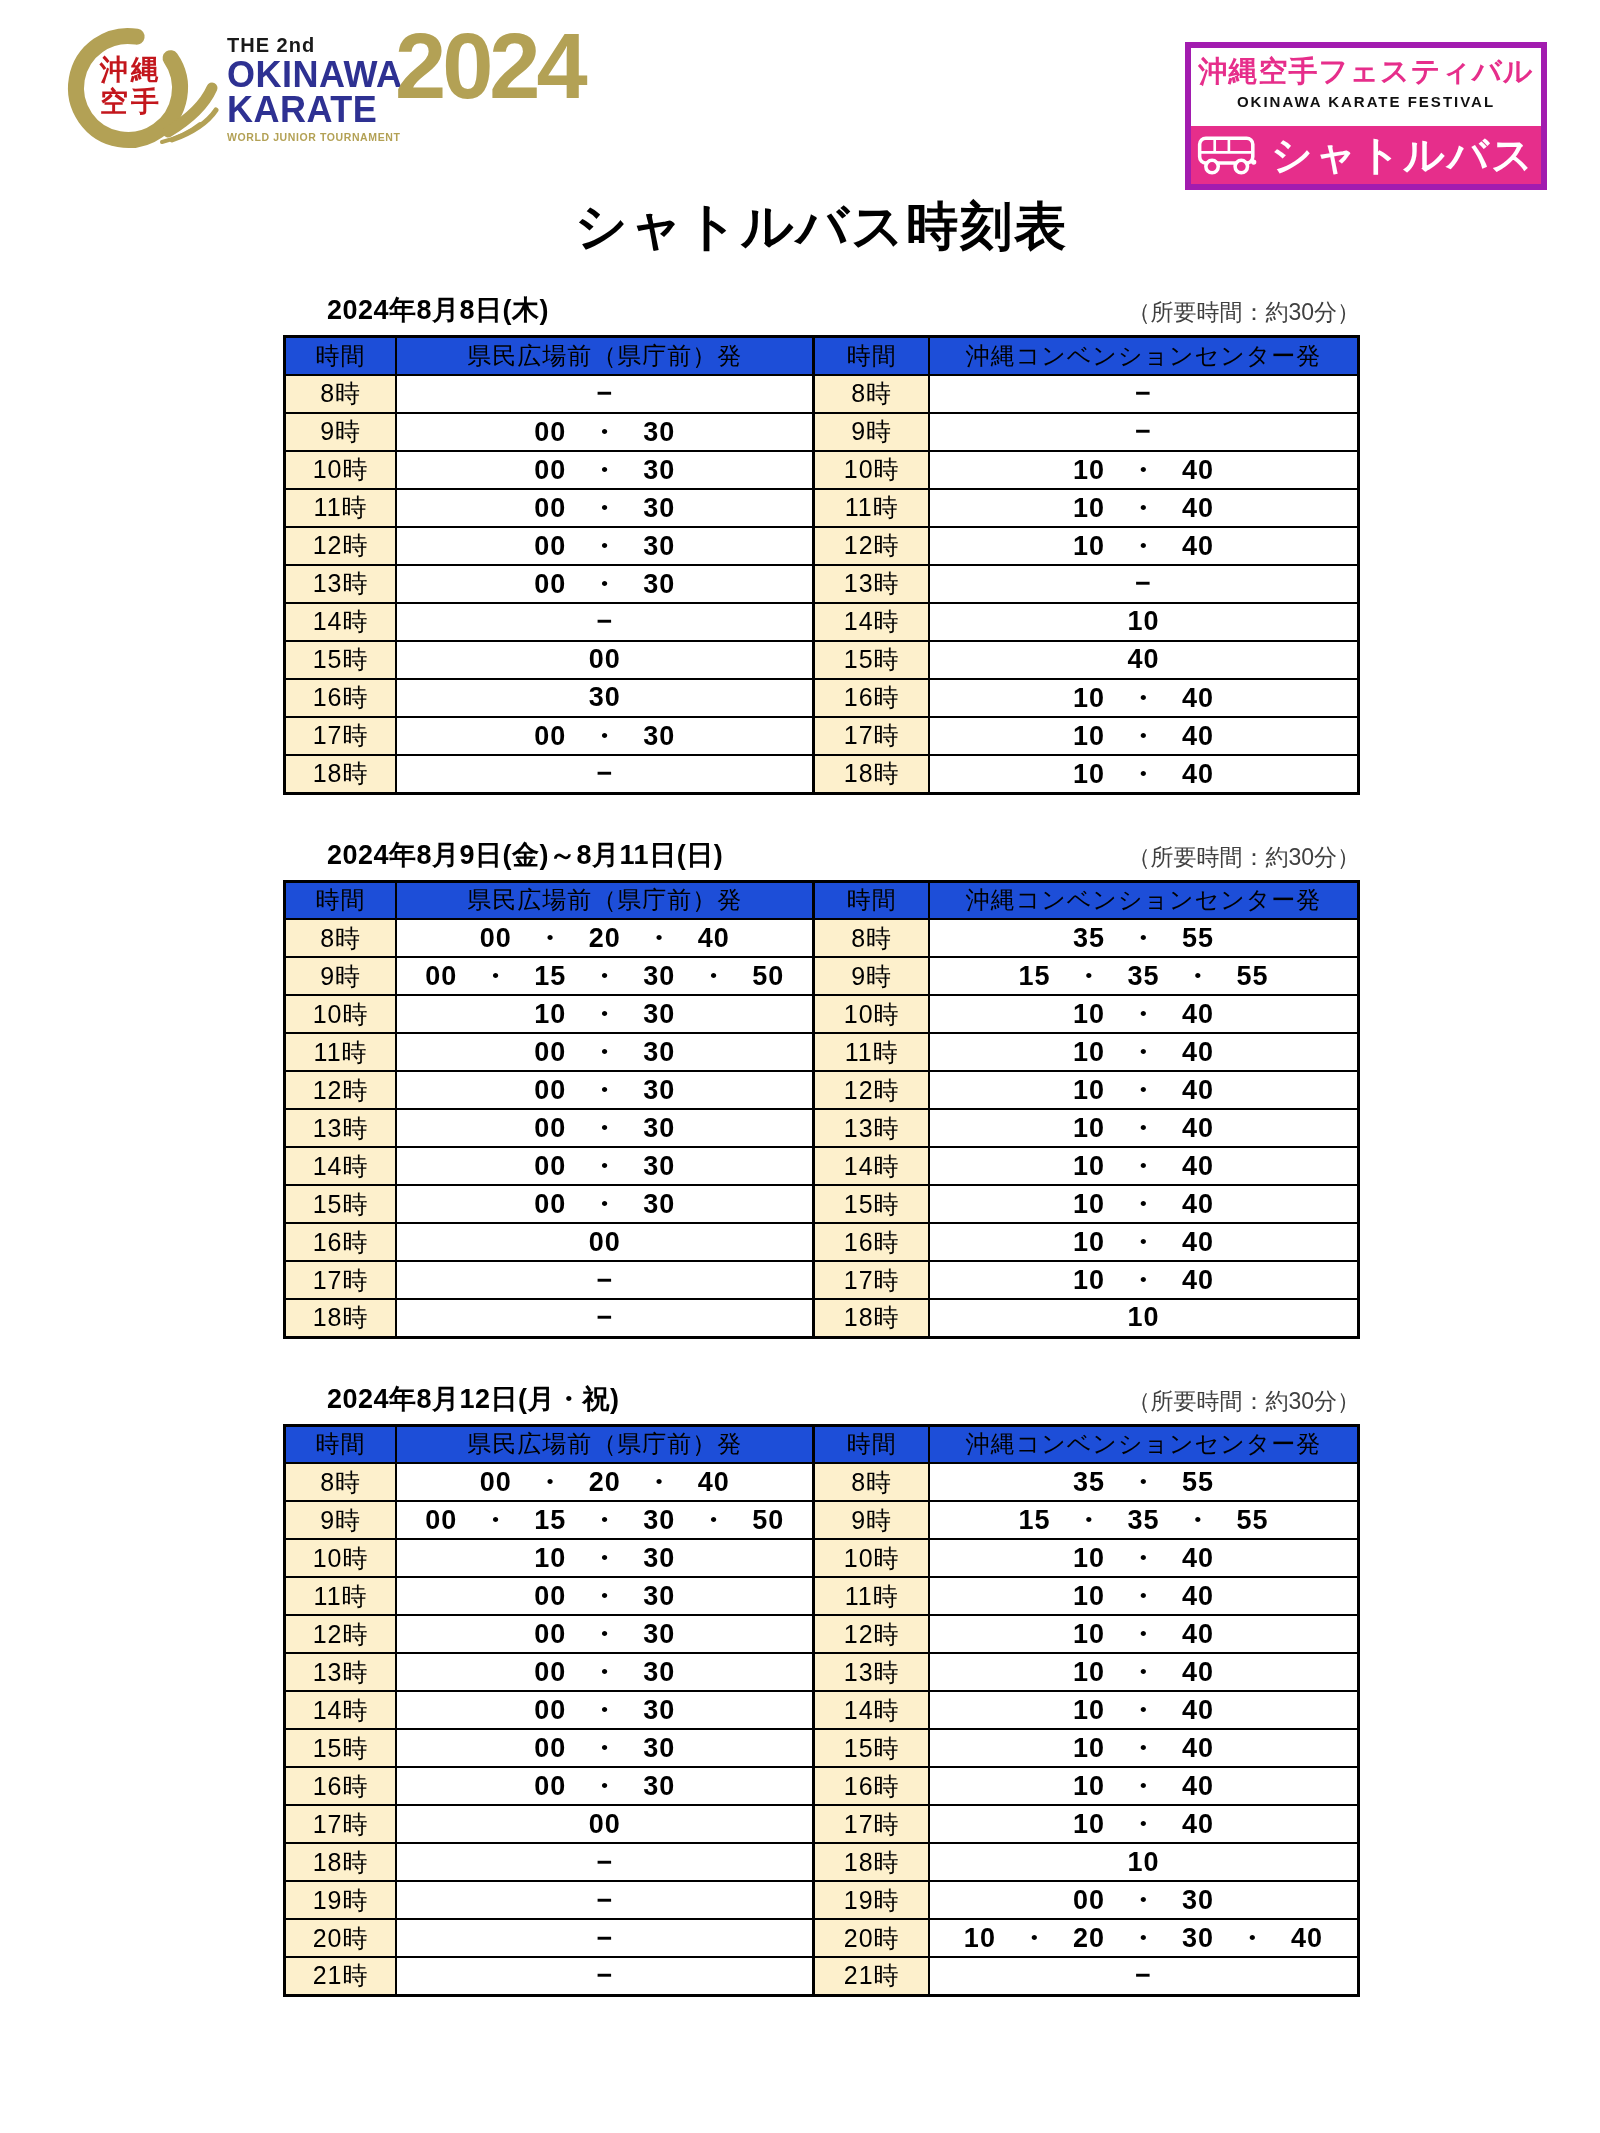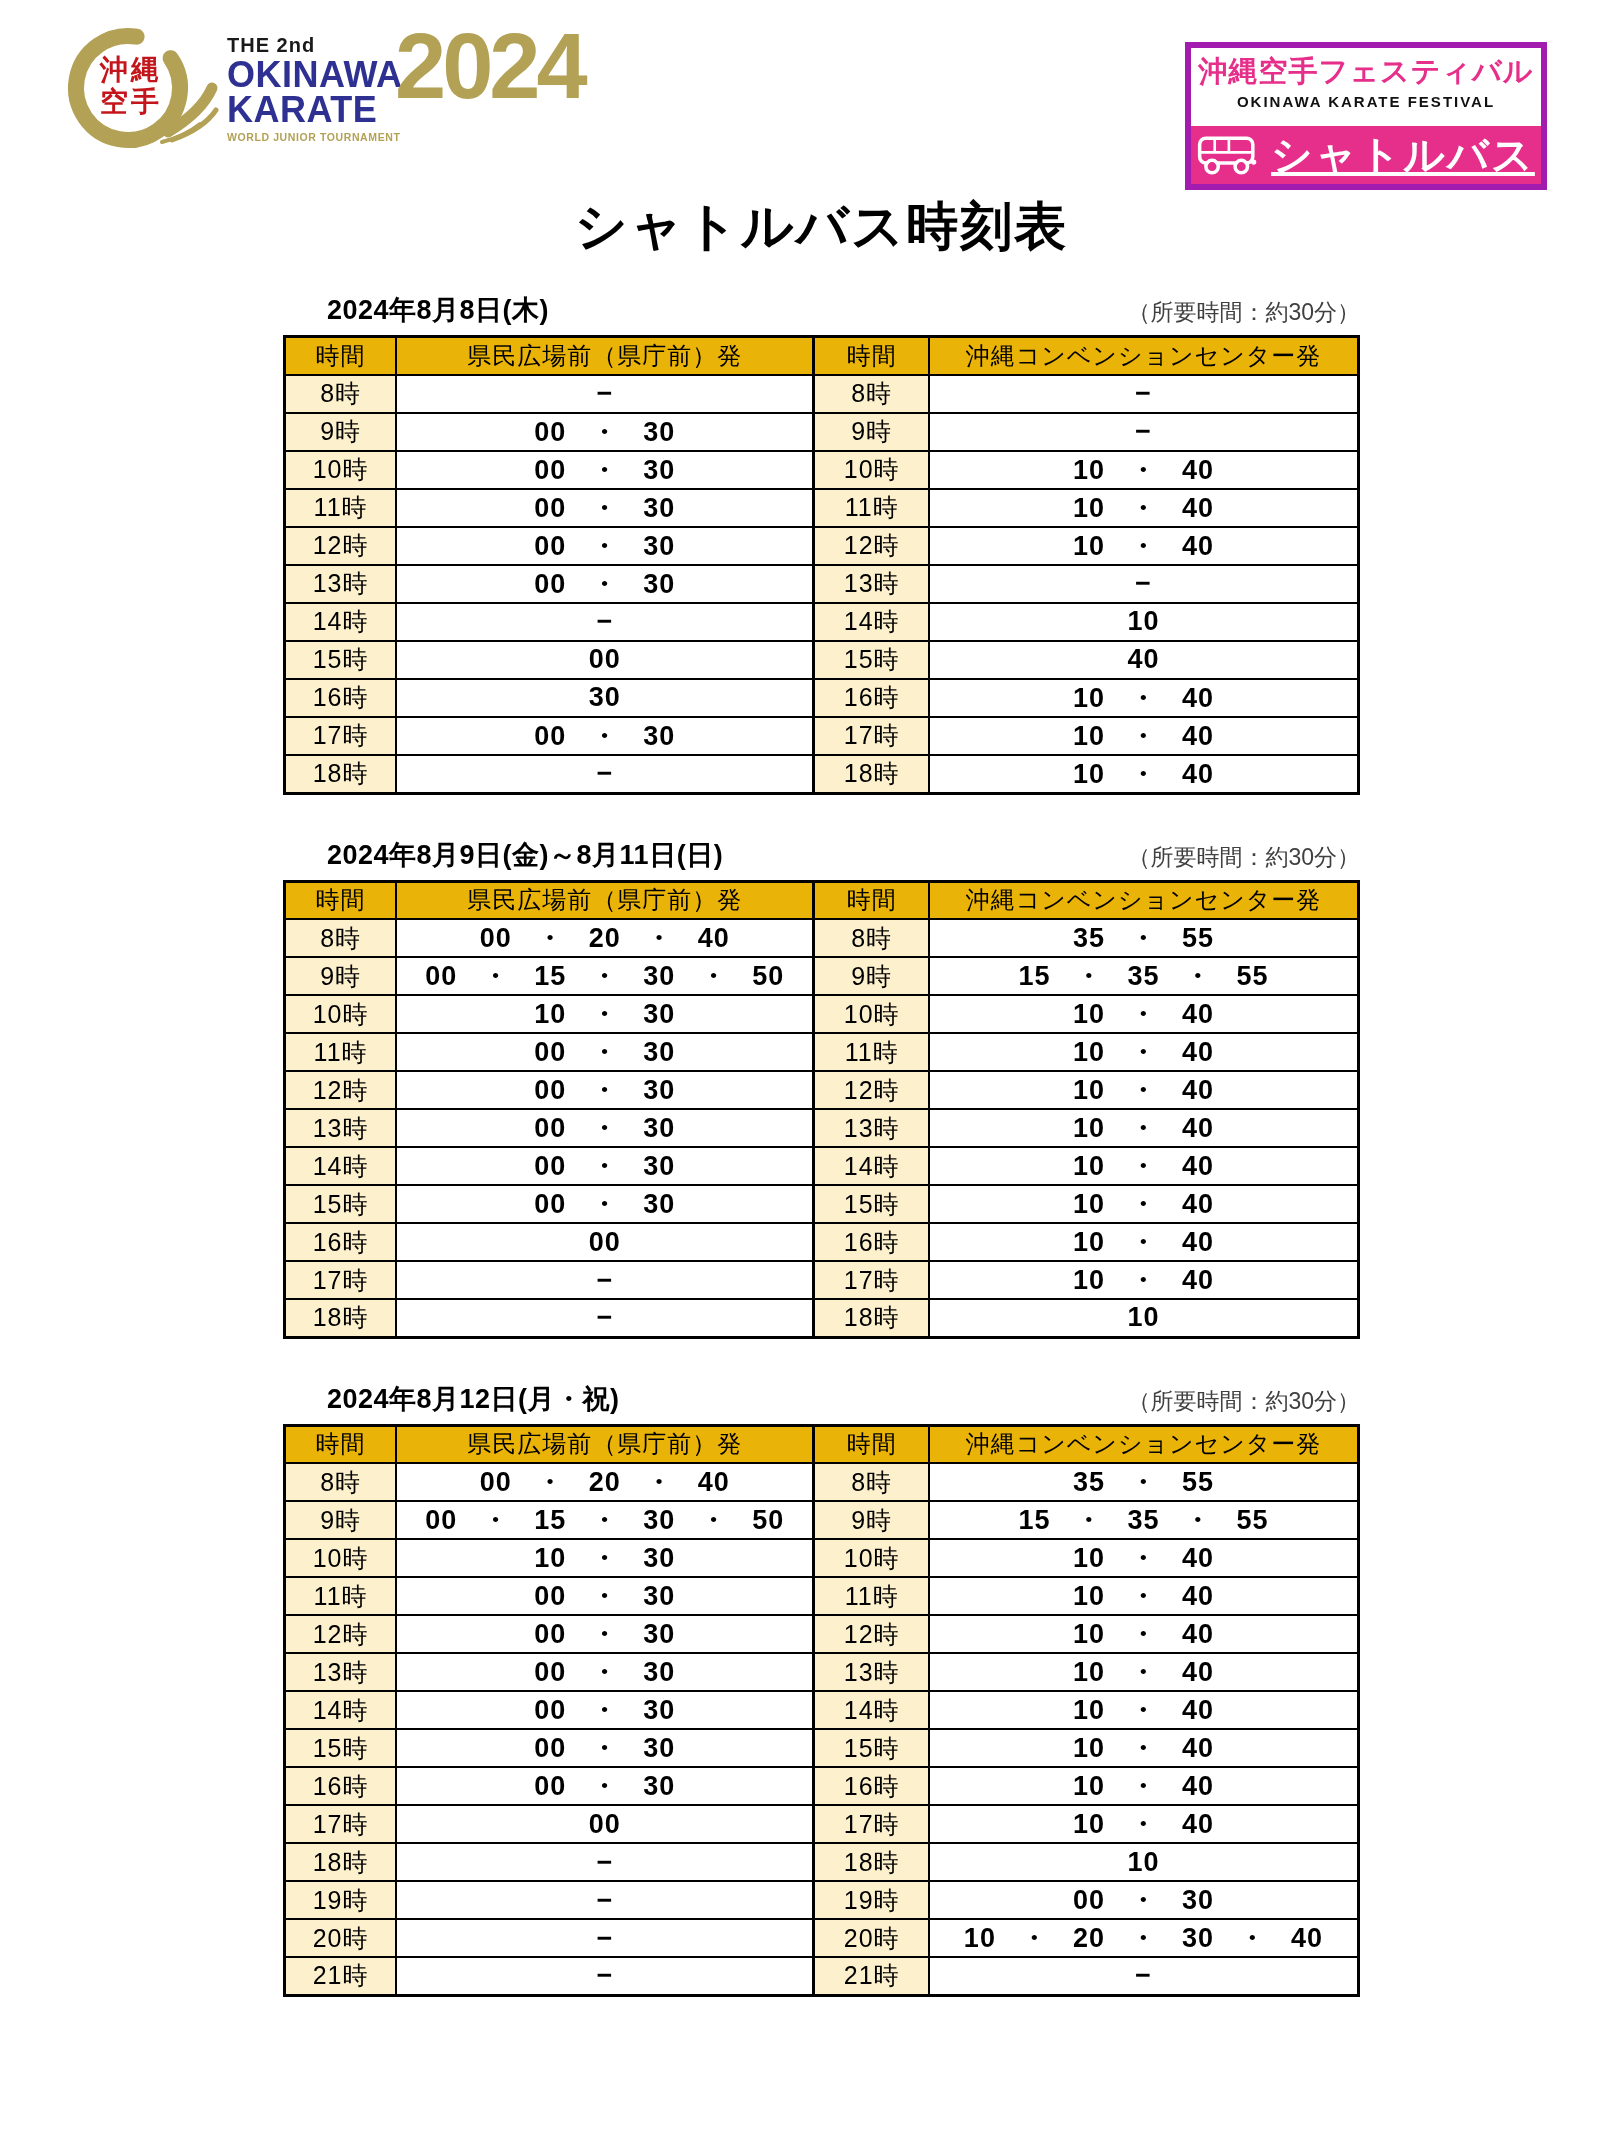--- a/index.html
+++ b/index.html
@@ -18,35 +18,35 @@
   .the2nd  { font-size:20px; font-weight:bold; color:#1a1a1a; letter-spacing:1px; }
   .okinawa, .karate { font-size:36px; font-weight:800; color:#2e3192; line-height:0.98; letter-spacing:0.5px; }
   .wjt { font-size:10.5px; font-weight:bold; color:#b3a155; letter-spacing:0.6px; margin-top:3px; white-space:nowrap; }
   .year { font-size:92px; font-weight:800; color:#b3a155; line-height:1; 
     letter-spacing:-4px; }
 
   .logo-right { position:absolute; left:1185px; top:42px; width:362px; border:6px solid #a21caf; background:#fff; }
   .lr-title { color:#e62e8b; font-weight:800; font-size:29px; text-align:center; padding-top:4px; letter-spacing:1px; white-space:nowrap; }
   .lr-sub { color:#111; font-size:15px; font-weight:600; text-align:center; letter-spacing:2px; padding:1px 0 16px; }
   .lr-bar { background:#e62e8b; height:58px; display:flex; align-items:center; justify-content:center; gap:12px; }
-  .lr-banner { color:#fff; font-size:41px; font-weight:800; letter-spacing:2px;text-decoration:underline; }
+  .lr-banner { color:#fff; font-size:41px; font-weight:800; letter-spacing:2px; }
 
   
   .content { margin-left:283px; width:1077px; }
   .page-title { text-align:center; font-size:52px; font-weight:600; letter-spacing:2px; margin:14px 0 30px; }
 
   
   .section { margin-bottom:42px; }
   .date-row { display:flex; justify-content:space-between; align-items:flex-end; margin-bottom:7px; }
   .date { font-size:27px; font-weight:bold; letter-spacing:0.5px;margin-left:44px; }
   .duration { font-size:23px; color:#404040; }
 
   table.timetable { width:100%; border-collapse:collapse; table-layout:fixed; border:3px solid #000; }
   .timetable th, .timetable td { border:2px solid #000; text-align:center; vertical-align:middle; overflow:hidden; white-space:nowrap; }
-  .timetable th { background:#eab308; font-weight:normal; font-size:24px; height:38px; letter-spacing:1px; }
+  .timetable th { background:#1d4ed8; font-weight:normal; font-size:24px; height:38px; letter-spacing:1px; }
   .timetable td { height:38px; }
   td.t-time { background:#fdf0cc; font-size:25px; letter-spacing:1px; }
   td.t-val { background:#fff; font-weight:bold; font-size:27px; word-spacing:16px; letter-spacing:1px; }
   .divider-left { border-left:3px solid #000 !important; }
   col.c-time1 { width:10.4%; } col.c-dep1 { width:38.9%; }
   col.c-time2 { width:10.7%; } col.c-dep2 { width:40.0%; }
 </style>
 </head>
 <body>
 

